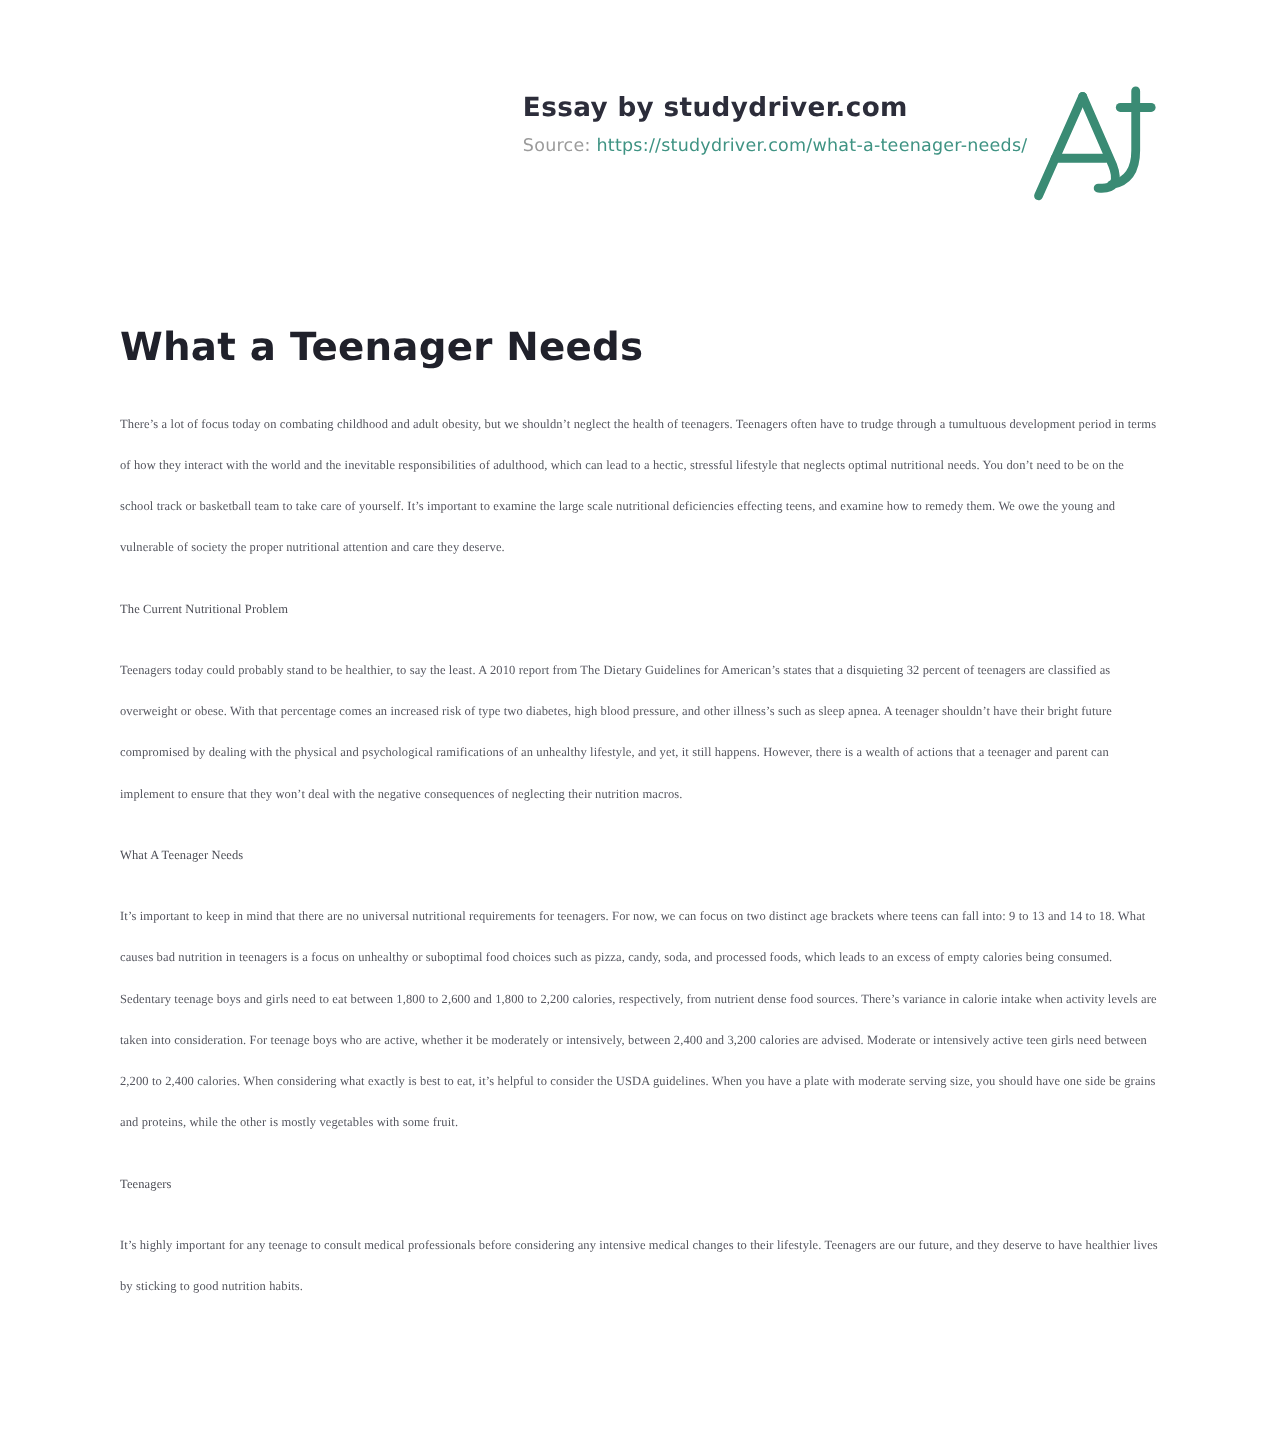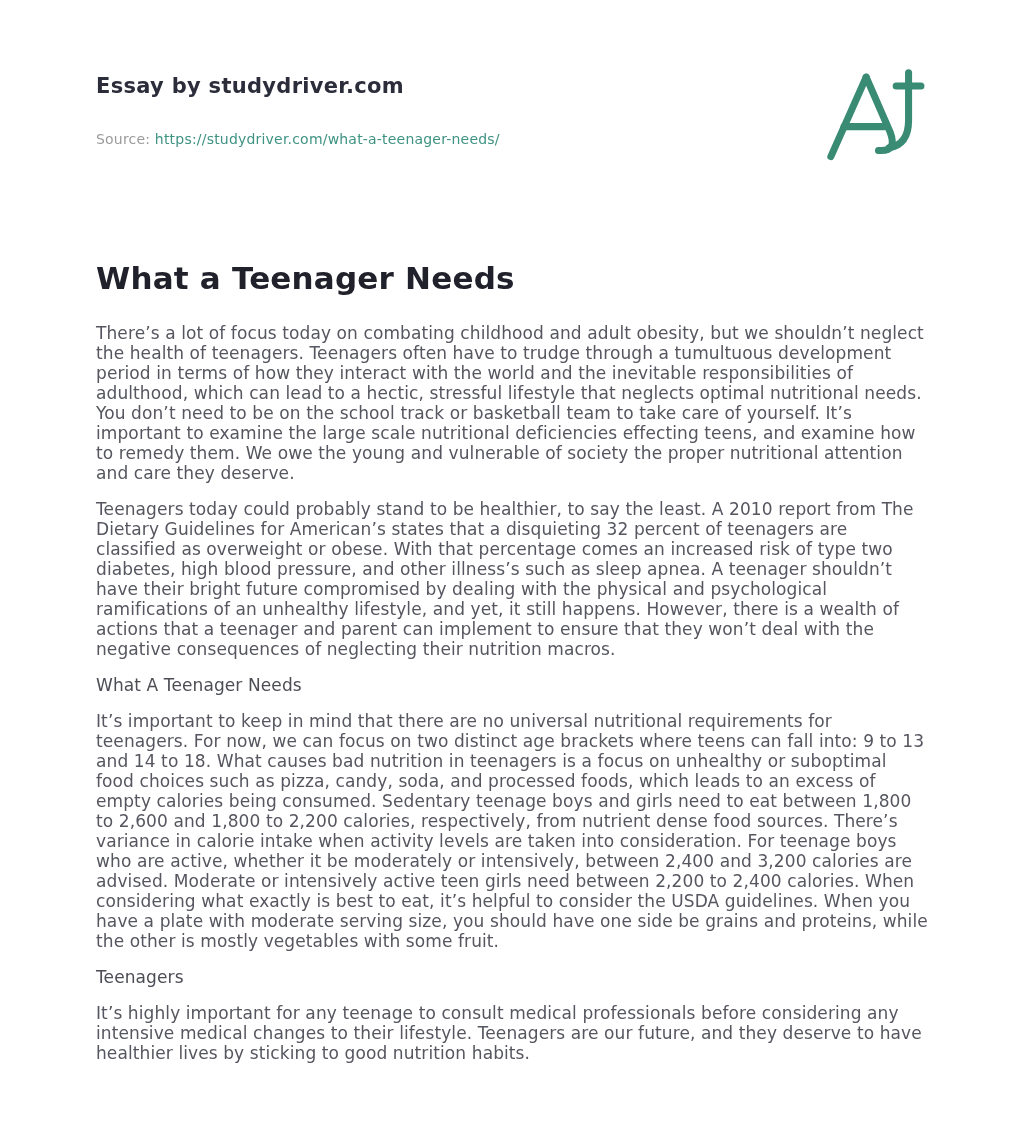--- a/index.html
+++ b/index.html
@@ -14,32 +14,32 @@
     position: relative;
     width: 1024px;
     min-height: 1146px;
     background: #ffffff;
     box-sizing: border-box;
     padding: 62px 96px 40px 96px;
     overflow: hidden;
   }
   .header {
     display: flex;
-    justify-content: space-between;
+    justify-content: flex-end;
     align-items: flex-start;
   }
   .byline {
     margin: 12px 0 0 0;
     font-size: 21px;
     font-weight: 600;
     color: #2c2d3a;
     letter-spacing: 0.3px;
   }
   .source-line {
-    margin: 33px 0 0 0;
+    margin: 11px 0 0 0;
     font-size: 14px;
     color: #9b9b9b;
     letter-spacing: 0.2px;
   }
   .source-link {
     color: #3f9383;
     text-decoration: none;
   }
   .logo {
     flex: none;
@@ -57,26 +57,27 @@
     font-size: 31px;
     font-weight: 600;
     color: #20212b;
     letter-spacing: 0.2px;
   }
   .essay-body {
     margin-top: 27px;
   }
   .body-paragraph,
   .section-heading {
-    font-size: 17px;
-    line-height: 20px;
+    font-size: 10px;
+    line-height: 33px;
     color: #55565f;
     font-weight: 400;
     margin: 0 0 16px 0;
     letter-spacing: 0.1px;
+    font-family: Liberation Serif, serif;
   }
   .section-heading {
     color: #4c4d55;
   }
 </style>
 </head>
 <body>
 
 <div class="page">
 
@@ -105,20 +106,21 @@
         </g>
       </svg>
     </div>
   </header>
 
   <main>
     <h1 class="title">What a Teenager Needs</h1>
 
     <div class="essay-body">
         <p class="body-paragraph">There’s a lot of focus today on combating childhood and adult obesity, but we shouldn’t neglect the health of teenagers. Teenagers often have to trudge through a tumultuous development period in terms of how they interact with the world and the inevitable responsibilities of adulthood, which can lead to a hectic, stressful lifestyle that neglects optimal nutritional needs. You don’t need to be on the school track or basketball team to take care of yourself. It’s important to examine the large scale nutritional deficiencies effecting teens, and examine how to remedy them. We owe the young and vulnerable of society the proper nutritional attention and care they deserve.</p>
+        <h3 class="section-heading">The Current Nutritional Problem</h3>
         <p class="body-paragraph">Teenagers today could probably stand to be healthier, to say the least. A 2010 report from The Dietary Guidelines for American’s states that a disquieting 32 percent of teenagers are classified as overweight or obese. With that percentage comes an increased risk of type two diabetes, high blood pressure, and other illness’s such as sleep apnea. A teenager shouldn’t have their bright future compromised by dealing with the physical and psychological ramifications of an unhealthy lifestyle, and yet, it still happens. However, there is a wealth of actions that a teenager and parent can implement to ensure that they won’t deal with the negative consequences of neglecting their nutrition macros.</p>
         <h3 class="section-heading">What A Teenager Needs</h3>
         <p class="body-paragraph">It’s important to keep in mind that there are no universal nutritional requirements for teenagers. For now, we can focus on two distinct age brackets where teens can fall into: 9 to 13 and 14 to 18. What causes bad nutrition in teenagers is a focus on unhealthy or suboptimal food choices such as pizza, candy, soda, and processed foods, which leads to an excess of empty calories being consumed. Sedentary teenage boys and girls need to eat between 1,800 to 2,600 and 1,800 to 2,200 calories, respectively, from nutrient dense food sources. There’s variance in calorie intake when activity levels are taken into consideration. For teenage boys who are active, whether it be moderately or intensively, between 2,400 and 3,200 calories are advised. Moderate or intensively active teen girls need between 2,200 to 2,400 calories. When considering what exactly is best to eat, it’s helpful to consider the USDA guidelines. When you have a plate with moderate serving size, you should have one side be grains and proteins, while the other is mostly vegetables with some fruit.</p>
         <h3 class="section-heading">Teenagers</h3>
         <p class="body-paragraph">It’s highly important for any teenage to consult medical professionals before considering any intensive medical changes to their lifestyle. Teenagers are our future, and they deserve to have healthier lives by sticking to good nutrition habits.</p>
       </div>
   </main>
 
 </div>
 

